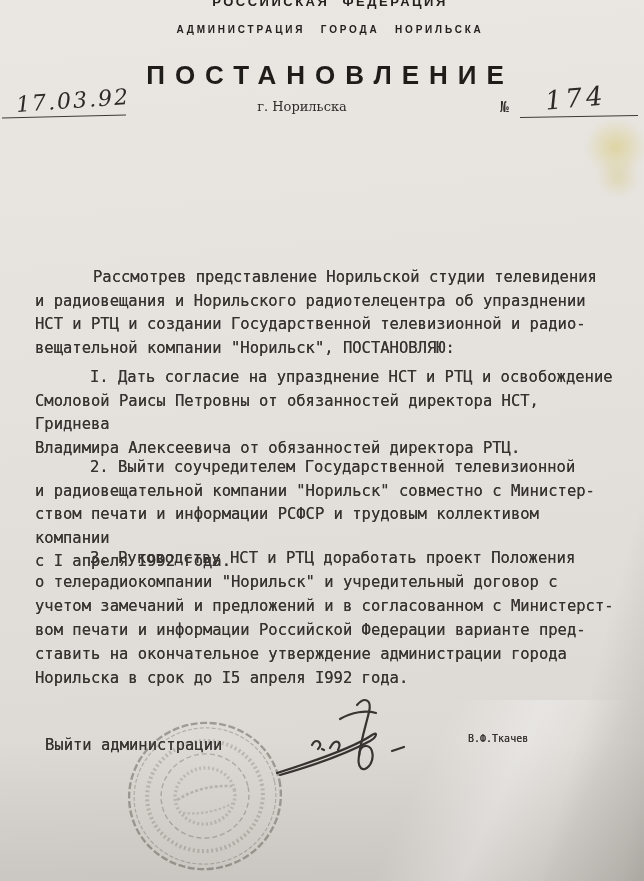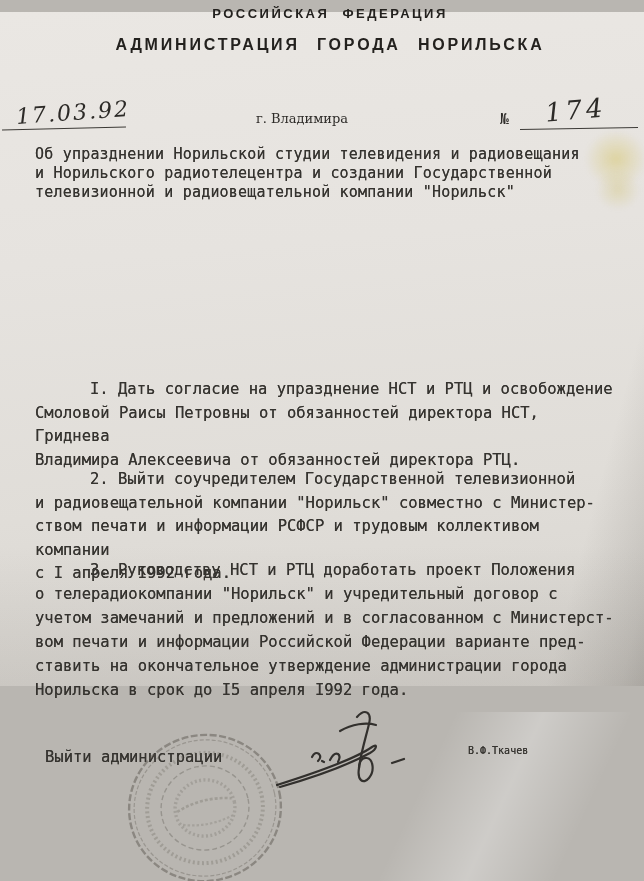--- a/index.html
+++ b/index.html
@@ -2,42 +2,41 @@
 <html lang="ru"><head>
 <meta charset="utf-8">
 <style>
   html,body{margin:0;padding:0;}
   body{
     width:644px;height:881px;overflow:hidden;
     font-family:"DejaVu Sans Mono","Liberation Mono",monospace;
     background:#b9b6b1;
   }
   .page{
-    position:relative;width:644px;height:674px;
+    position:relative;width:644px;height:881px;
     background:
       linear-gradient(105deg, rgba(0,0,0,0) 88%, rgba(90,86,80,.18) 97%, rgba(90,86,80,.28) 100%),
       linear-gradient(175deg,#eae7e3 0%,#e6e3df 35%,#e0ddd8 70%,#d8d5d0 100%);
     color:#34322f;
-    margin-top:12px;
   }
   
   .shade-bottom{position:absolute;left:0;right:0;bottom:0;height:140px;
     background:linear-gradient(to bottom,rgba(0,0,0,0),rgba(108,103,96,.14));}
   .streak{position:absolute;left:300px;top:700px;width:360px;height:181px;
     background:linear-gradient(115deg,rgba(255,255,255,0) 35%,rgba(255,255,255,.30) 55%,rgba(255,255,255,0) 75%);}
   .stain-1{position:absolute;left:585px;top:118px;width:62px;height:58px;border-radius:50%;
     background:radial-gradient(closest-side,rgba(214,198,110,.55),rgba(214,198,110,0));filter:blur(2px);}
   .stain-2{position:absolute;left:596px;top:158px;width:44px;height:40px;border-radius:50%;
     background:radial-gradient(closest-side,rgba(210,196,118,.40),rgba(210,196,118,0));filter:blur(2px);}
 
   
   .hdr{position:absolute;left:16px;right:0;text-align:center;
     font-family:"Liberation Sans","DejaVu Sans",sans-serif;font-weight:bold;color:#23211e;}
   .hdr1{top:-6px;font-size:13px;letter-spacing:2.5px;word-spacing:7px;}
-  .hdr2{top:24px;font-size:16px;letter-spacing:2.8px;word-spacing:10px;}
+  .hdr2{top:24px;font-size:10px;letter-spacing:2.8px;word-spacing:10px;}
   .hdr3{top:44px;font-size:13px;letter-spacing:2.2px;word-spacing:6px;}
   .doc-type{top:60px;font-size:26px;letter-spacing:10px;word-spacing:0;color:#1f1d1a;}
 
   
   .hand{font-family:"DejaVu Serif","Liberation Serif",serif;font-style:italic;color:#2c2a27;}
   .date-hand{position:absolute;left:16px;top:88px;font-size:22px;letter-spacing:2px;transform:rotate(-4deg);}
   .date-line{position:absolute;left:2px;top:116px;width:124px;border-bottom:1.6px solid #3c3a36;transform:rotate(-1.5deg);}
   .place{position:absolute;left:0;right:40px;top:99px;text-align:center;
     font-family:"DejaVu Serif","Liberation Serif",serif;font-size:13px;color:#2e2c29;}
   .num-sign{position:absolute;left:500px;top:98px;font-size:15px;color:#2e2c29;}
@@ -66,32 +65,34 @@
 
 <div class="page">
 
   <div class="shade-bottom"></div>
   <div class="streak"></div>
   <div class="stain-1"></div>
   <div class="stain-2"></div>
 
   <div class="hdr hdr1">РОССИЙСКАЯ ФЕДЕРАЦИЯ</div>
   <div class="hdr hdr2">АДМИНИСТРАЦИЯ ГОРОДА НОРИЛЬСКА</div>
+  <div class="hdr doc-type">ПОСТАНОВЛЕНИЕ</div>
 
   <div class="hand date-hand">17.03.92</div>
   <div class="date-line"></div>
-  <div class="place">г. Владимира</div>
+  <div class="place">г. Норильска</div>
   <div class="num-sign">№</div>
   <div class="num-line"></div>
   <div class="hand num-hand">174</div>
 
-  <div class="typed subject">Об упразднении Норильской студии телевидения и радиовещания
-и Норильского радиотелецентра и создании Государственной
-телевизионной и радиовещательной компании "Норильск"</div>
 
+  <div class="typed preamble">Рассмотрев представление Норильской студии телевидения
+и радиовещания и Норильского радиотелецентра об упразднении
+НСТ и РТЦ и создании Государственной телевизионной и радио-
+вещательной компании "Норильск", ПОСТАНОВЛЯЮ:</div>
   <div class="typed item item-1">I. Дать согласие на упразднение НСТ и РТЦ и освобождение
 Смоловой Раисы Петровны от обязанностей директора НСТ, Гриднева
 Владимира Алексеевича от обязанностей директора РТЦ.</div>
   <div class="typed item item-2">2. Выйти соучредителем Государственной телевизионной
 и радиовещательной компании "Норильск" совместно с Министер-
 ством печати и информации РСФСР и трудовым коллективом компании
 с I апреля I992 года.</div>
   <div class="typed item item-3">3. Руководству НСТ и РТЦ доработать проект Положения
 о телерадиокомпании "Норильск" и учредительный договор с
 учетом замечаний и предложений и в согласованном с Министерст-

